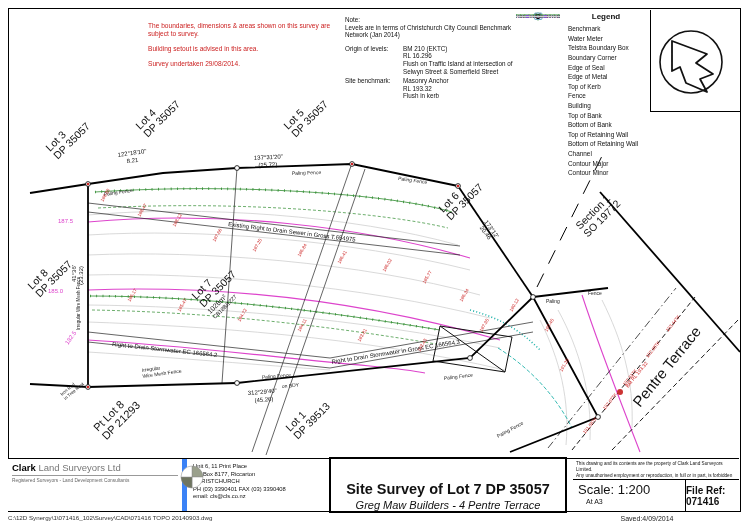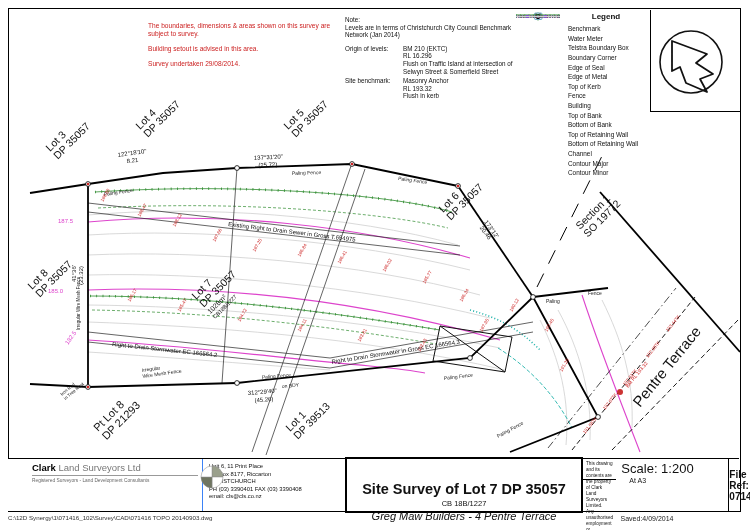--- a/index.html
+++ b/index.html
@@ -17,32 +17,32 @@
   
   .legend{left:516px;top:12px;width:136px;font-size:6.4px;line-height:9px;}
   .legend h4{margin:0 0 3px 44px;font-size:8px;text-align:center;}
   .legend .li{display:flex;align-items:center;height:9.6px;}
   .legend .sw{width:48px;flex:none;display:flex;justify-content:center;}
   .legend .lab{padding-left:4px;}
   
   .northbox{left:650px;top:9.6px;width:89px;height:101px;border-left:1.4px solid #000;border-bottom:1.4px solid #000;background:#fff;}
   
   .titleblock{position:absolute;left:8px;top:458px;width:731px;height:52px;border-top:1.6px solid #000;display:flex;background:#fff;}
-  .tb-left{width:166px;flex:none;border-right:1px solid #3b82f6;padding:3px 4px;position:relative;margin-left:20px;}
+  .tb-left{width:166px;flex:none;border-right:5px solid #3b82f6;padding:3px 4px;position:relative;}
   .tb-company{font-size:9.5px;}
   .tb-company b{color:#000;}
   .tb-company span{color:#777;}
   .tb-sub{font-size:4.8px;color:#666;margin-top:2px;border-top:1px solid #999;padding-top:2px;}
   .tb-logo{position:absolute;right:2px;top:6px;}
   .tb-addr{width:134px;flex:none;border-right:1px solid #000;font-size:5.8px;line-height:7.6px;padding:4px 2px 0 6px;}
   .tb-center{width:234px;flex:none;border:2.4px solid #000;margin:-2px 0 -2px -1px;text-align:center;padding-top:22px;background:#fff;z-index:2;}
   .tb-center .t{font-size:14.5px;font-weight:bold;}
   .tb-center .s1{font-size:7.5px;margin-top:2px;}
   .tb-center .s2{font-size:11px;margin-top:2px;font-style:italic;}
-  .tb-right{flex:1;display:flex;flex-direction:row;}
+  .tb-right{flex:1;display:flex;flex-direction:column;padding-left:6px;}
   .tb-disc{font-size:4.7px;line-height:6px;padding:2px 3px;border-bottom:1px solid #000;height:16px;}
   .tb-botrow{flex:1;display:flex;}
   .tb-scale{width:102px;flex:none;border-right:1px solid #000;padding:2px 5px;}
   .tb-scale .sc{font-size:13px;}
   .tb-scale .a3{font-size:7px;margin-top:1px;padding-left:8px;}
   .tb-fileref{flex:1;display:flex;align-items:center;justify-content:center;font-size:10px;font-weight:bold;}
   .filepath{left:8px;top:514px;font-size:6.2px;color:#333;}
   .saved{left:555px;top:515px;width:184px;font-size:7px;text-align:center;color:#222;}
 </style>
 </head>
@@ -463,21 +463,20 @@
   </div>
   <div class="tb-addr">
     <div>Unit 6, 11 Print Place</div>
     <div>PO Box 8177, Riccarton</div>
     <div>CHRISTCHURCH</div>
     <div>PH (03) 3390401   FAX (03) 3390408</div>
     <div>email: cls@cls.co.nz</div>
   </div>
   <div class="tb-center">
     <div class="t">Site Survey of Lot 7 DP 35057</div>
-    <div class="s1">CB 18B/1227</div>
     <div class="s2">Greg Maw Builders - 4 Pentre Terrace</div>
   </div>
   <div class="tb-right">
     <div class="tb-disc">
       <div>This drawing and its contents are the property of Clark Land Surveyors Limited.</div>
       <div>Any unauthorised employment or reproduction, in full or in part, is forbidden</div>
     </div>
     <div class="tb-botrow">
       <div class="tb-scale">
         <div class="sc">Scale: 1:200</div>

